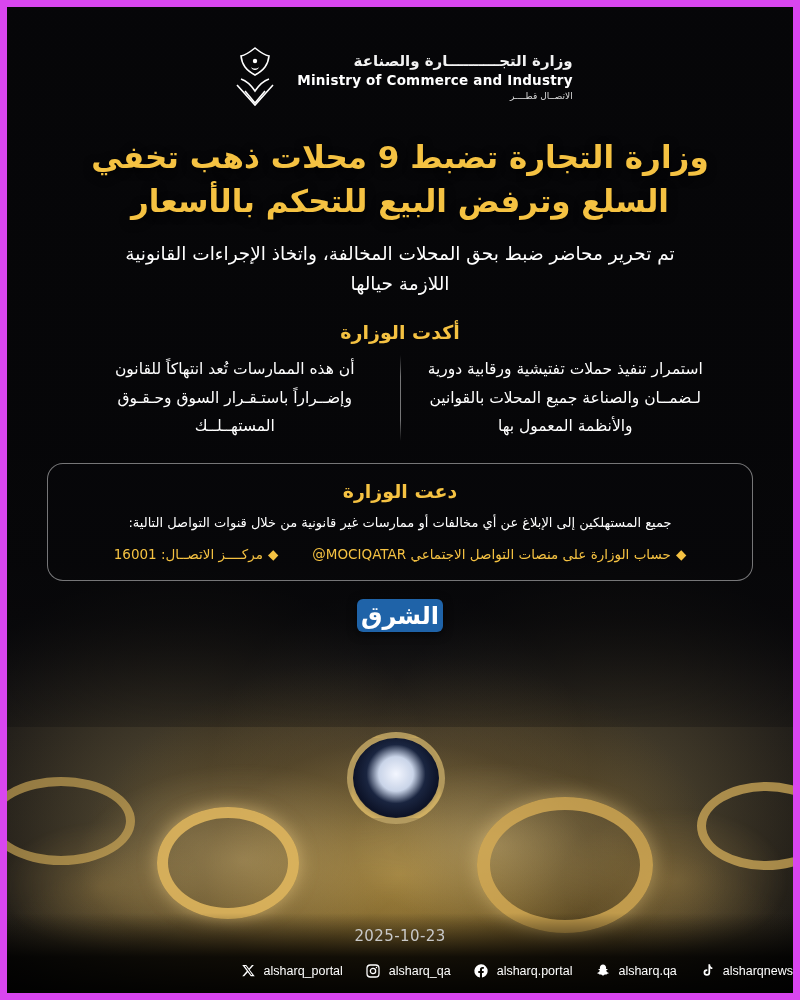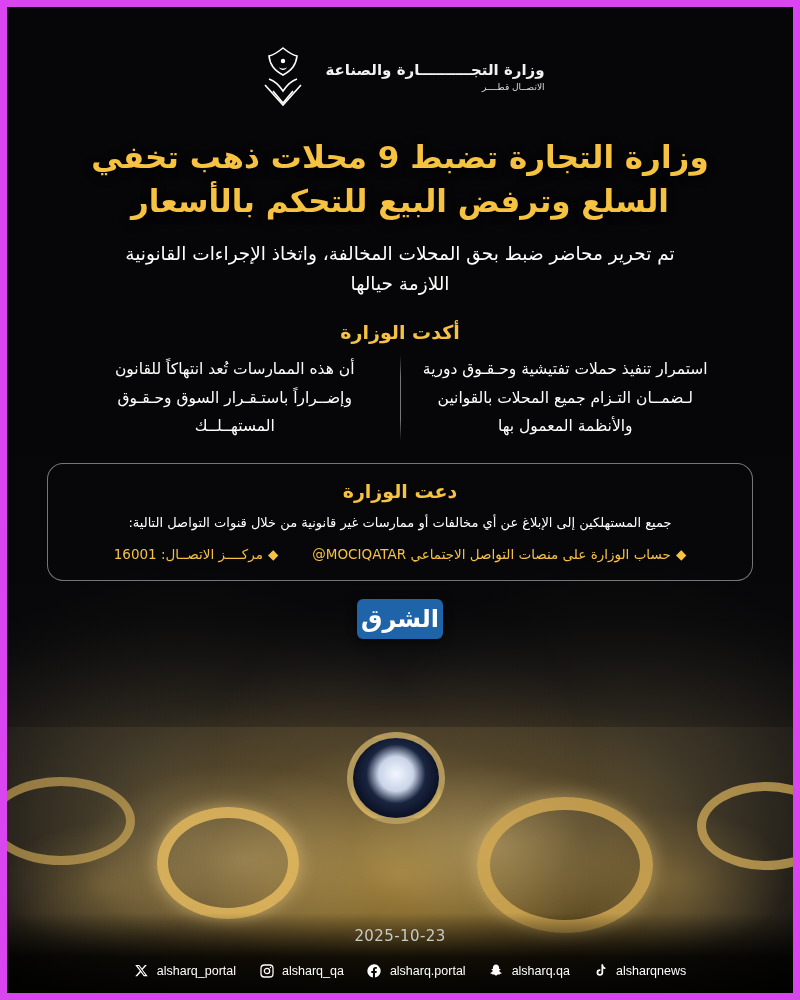--- a/index.html
+++ b/index.html
@@ -176,21 +176,21 @@
   .diamond { color: #f5c242; margin-left: 5px; }
 
   
   .brand-wrap {
     margin-top: 18px;
     display: flex;
     justify-content: center;
   }
   .brand {
     width: 86px;
-    height: 40px;
+    height: 33px;
     border-radius: 6px;
     background: #1f63a8;
     color: #ffffff;
     font-size: 24px;
     font-weight: 700;
     display: flex;
     align-items: center;
     justify-content: center;
     letter-spacing: -1px;
     box-shadow: 0 2px 10px rgba(0,0,0,.6);
@@ -206,21 +206,21 @@
     font-size: 15px;
     z-index: 6;
     letter-spacing: .4px;
   }
   .social-bar {
     position: absolute;
     left: 0; right: 0;
     bottom: 14px;
     z-index: 6;
     display: flex;
-    justify-content: center;
+    justify-content: flex-end;
     align-items: center;
     gap: 22px;
     direction: ltr;
     padding-left: 19px;
   }
   .social {
     display: flex;
     align-items: center;
     gap: 7px;
     color: #ffffff;
@@ -257,20 +257,21 @@
   <div class="jewel" style="left:690px;top:775px;width:120px;height:70px;border:9px solid rgba(220,180,92,0.7);"></div>
   <div class="jewel" style="left:-20px;top:770px;width:130px;height:70px;border:9px solid rgba(220,180,92,0.6);"></div>
 
   <div class="top-fade"></div>
 
   <div class="content">
 
     <div class="logo-row">
       <div class="logo-text">
         <div class="logo-ar">وزارة التجــــــــــارة والصناعة</div>
+        <div class="logo-en">Ministry of Commerce and Industry</div>
         <div class="logo-sub">الاتصــال قطــــر</div>
       </div>
       <div class="logo-mark">
         <svg viewBox="0 0 56 64" width="56" height="64" aria-hidden="true">
           <g fill="none" stroke="#ffffff" stroke-width="1.6">
             <path d="M28 3c5 4 9 7 14 8-1 9-5 14-14 19-9-5-13-10-14-19 5-1 9-4 14-8z"></path>
             <path d="M14 34c6 2 10 6 14 12 4-6 8-10 14-12"></path>
             <path d="M10 40l18 20 18-20"></path>
             <path d="M18 46l10 12 10-12"></path>
           </g>
@@ -280,21 +281,21 @@
           </g>
         </svg>
       </div>
     </div>
 
     <h1 class="headline">وزارة التجارة تضبط 9 محلات ذهب تخفي السلع وترفض البيع للتحكم بالأسعار</h1>
     <p class="subhead">تم تحرير محاضر ضبط بحق المحلات المخالفة، واتخاذ الإجراءات القانونية اللازمة حيالها</p>
 
     <div class="sec-title">أكدت الوزارة</div>
     <div class="two-col">
-      <div class="col">استمرار تنفيذ حملات تفتيشية وحـقـوق دورية لـضمــان التـزام جميع المحلات بالقوانين والأنظمة المعمول بها</div>
+      <div class="col">استمرار تنفيذ حملات تفتيشية ورقابية دورية لـضمــان والصناعة جميع المحلات بالقوانين والأنظمة المعمول بها</div>
       <div class="col-divider"></div>
       <div class="col">أن هذه الممارسات تُعد انتهاكاً للقانون وإضــراراً باستـقـرار السوق وحـقـوق المستهــلــك</div>
     </div>
 
     <div class="box">
       <div class="sec-title">دعت الوزارة</div>
       <div class="box-text">جميع المستهلكين إلى الإبلاغ عن أي مخالفات أو ممارسات غير قانونية من خلال قنوات التواصل التالية:</div>
       <div class="contacts">
         <span class="contact-item"><span class="diamond">◆</span><span>حساب الوزارة على منصات التواصل الاجتماعي MOCIQATAR@</span></span>
         <span class="contact-item"><span class="diamond">◆</span><span>مركــــز الاتصــال: 16001</span></span>

